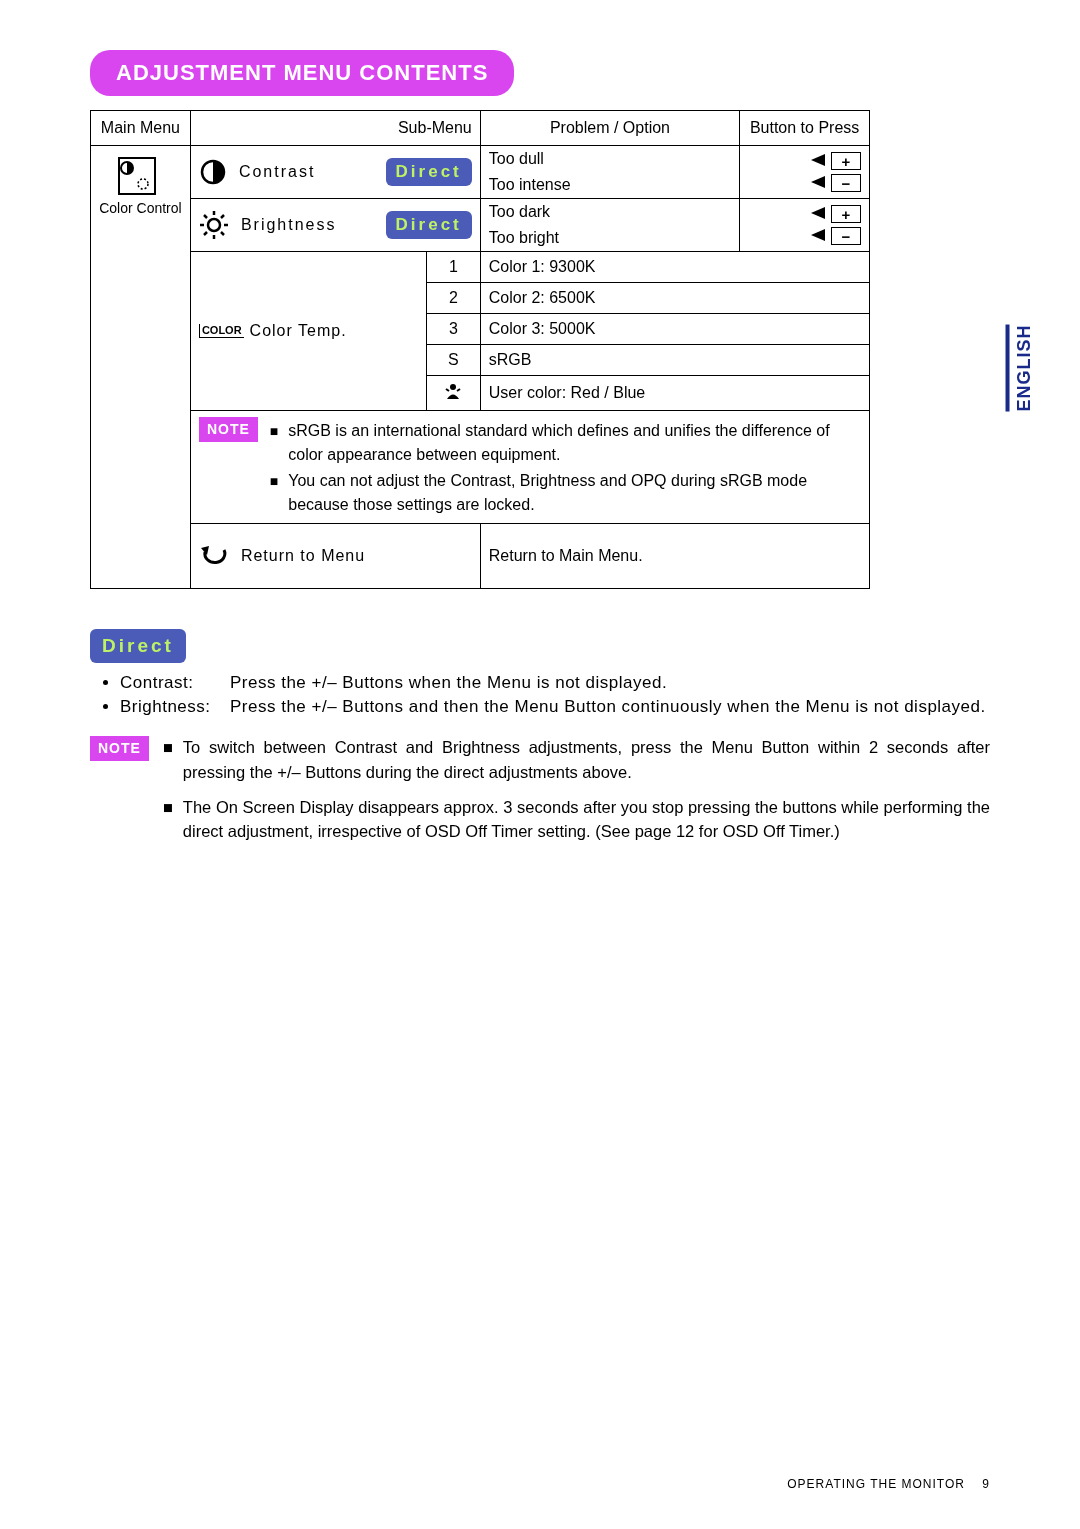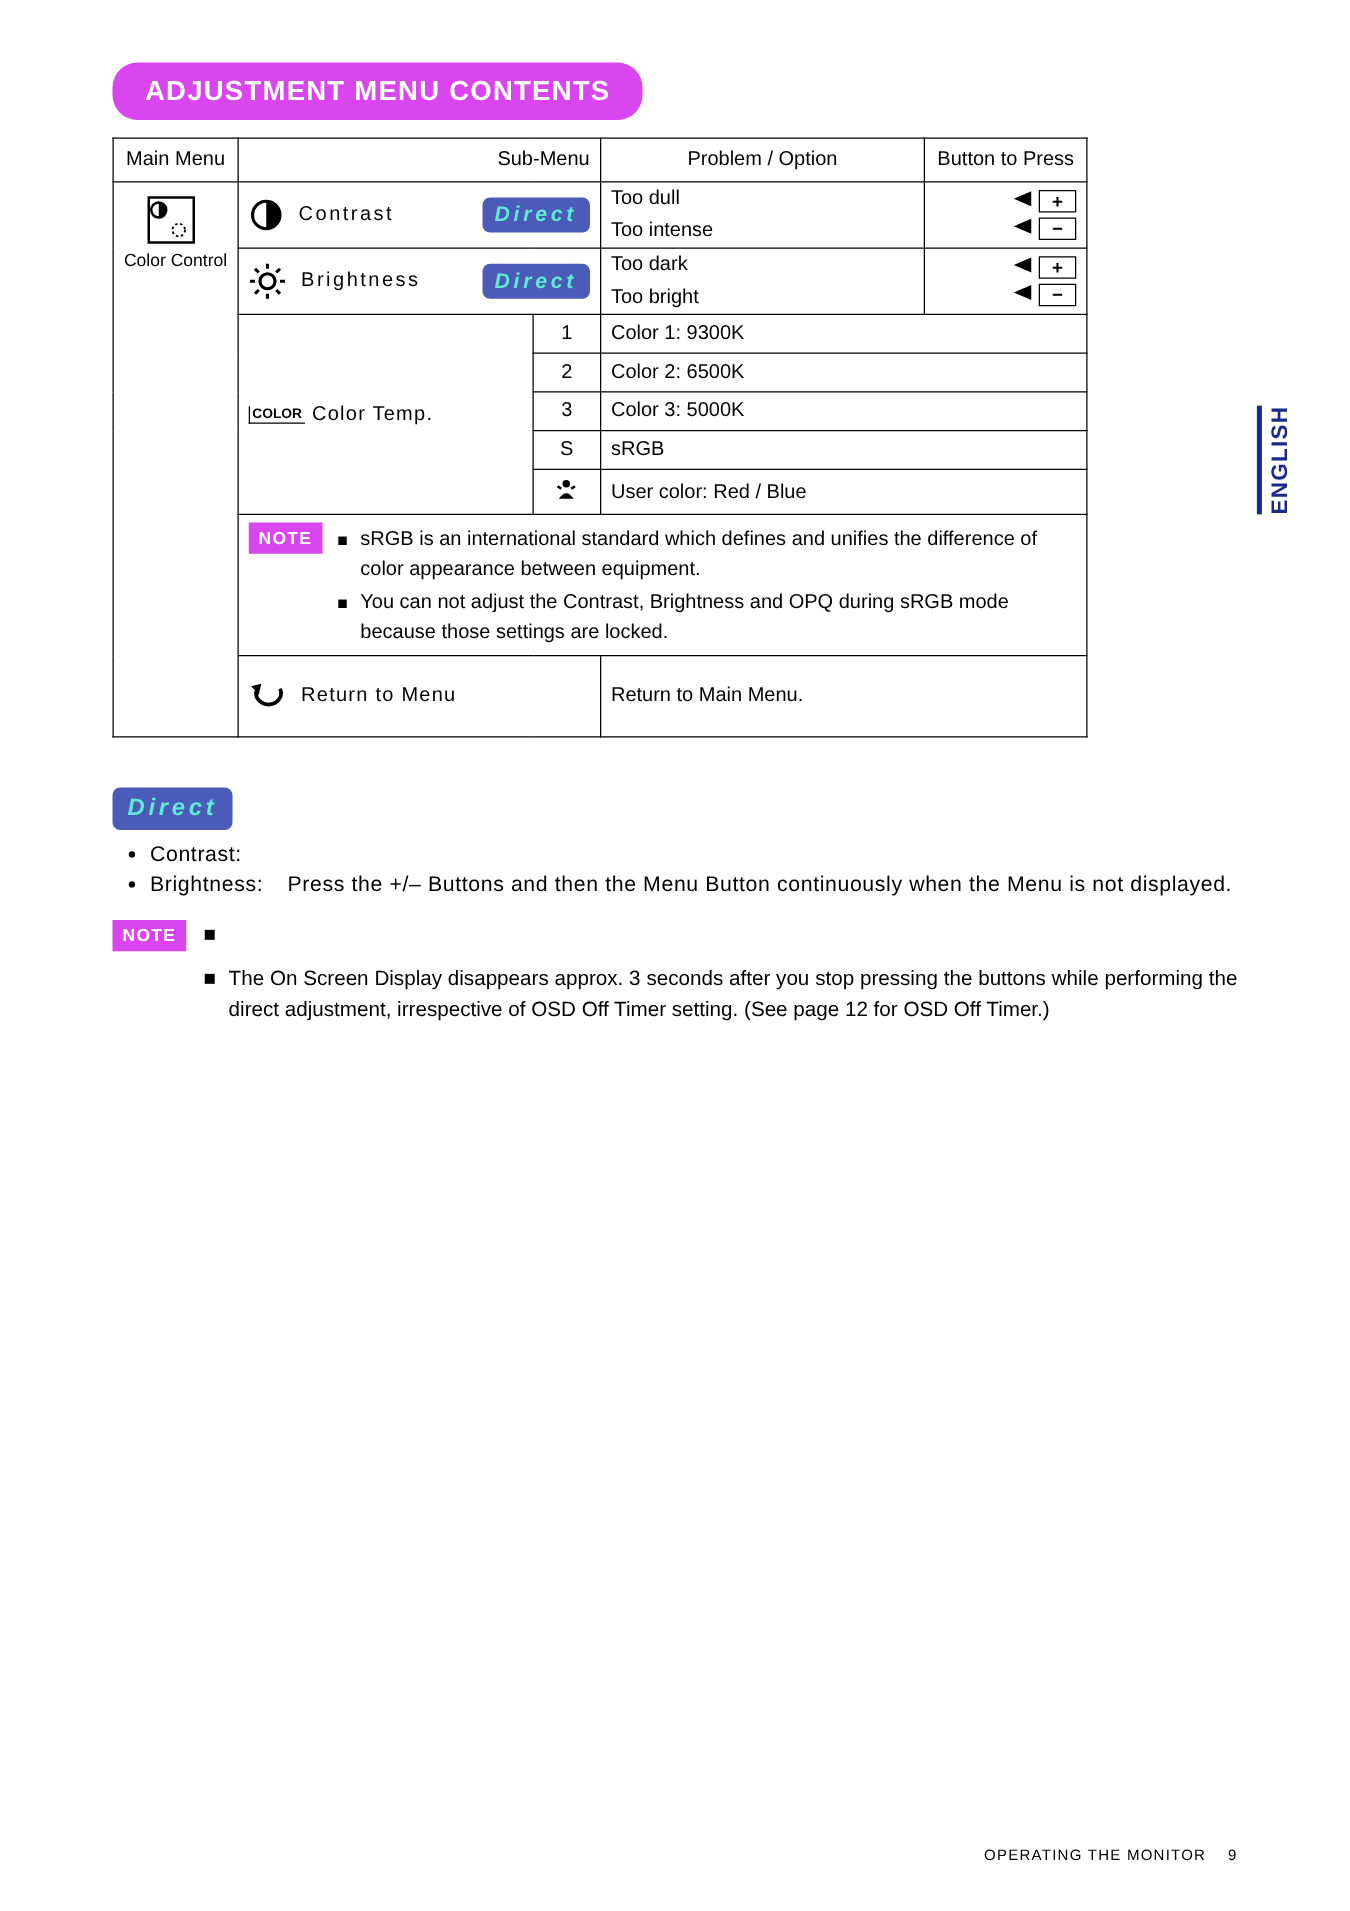--- a/index.html
+++ b/index.html
@@ -49,23 +49,22 @@
   table.menu th {
     font-weight: normal;
     padding: 8px 8px;
   }
   .col-main { width: 100px; }
   .col-sub { width: 290px; text-align: right; }
   .col-prob { width: 260px; }
   .col-btn { width: 130px; }
   .direct-badge {
     background: #4a5bb8;
-    color: #5eead4;
+    color: #bef264;
     font-weight: bold;
-    font-style: italic;
     letter-spacing: 3px;
     padding: 4px 10px;
     border-radius: 6px;
     display: inline-block;
     font-size: 17px;
   }
   .note-badge {
     background: #d946ef;
     color: #fff;
     font-weight: bold;
@@ -292,36 +291,38 @@
 </tbody>
   </table>
 
 
 <div class="section-direct">
   <span class="direct-badge" style="font-size:19px;letter-spacing:3px;padding:6px 12px;">Direct</span>
   <ul class="bullet-list">
     <li>
       <div class="dl-row">
         <span class="dl-term">Contrast:</span>
+        <span>Press the +/– Buttons when the Menu is not displayed.</span>
       </div>
     </li>
     <li>
       <div class="dl-row">
         <span class="dl-term">Brightness:</span>
         <span style="flex:1">Press the +/– Buttons and then the Menu Button continuously when the Menu is not displayed.</span>
       </div>
     </li>
   </ul>
 
   <div class="note-block">
     <div><span class="note-badge">NOTE</span></div>
     <div class="content">
       <div class="inner-bullet">
         <span>■</span>
         <div>
+          <div>To switch between Contrast and Brightness adjustments, press the Menu Button within 2 seconds after pressing the +/– Buttons during the direct adjustments above.</div>
         </div>
       </div>
       <div class="inner-bullet">
         <span>■</span>
         <div>The On Screen Display disappears approx. 3 seconds after you stop pressing the buttons while performing the direct adjustment, irrespective of OSD Off Timer setting. (See page 12 for OSD Off Timer.)</div>
       </div>
     </div>
   </div>
 </div>
 

